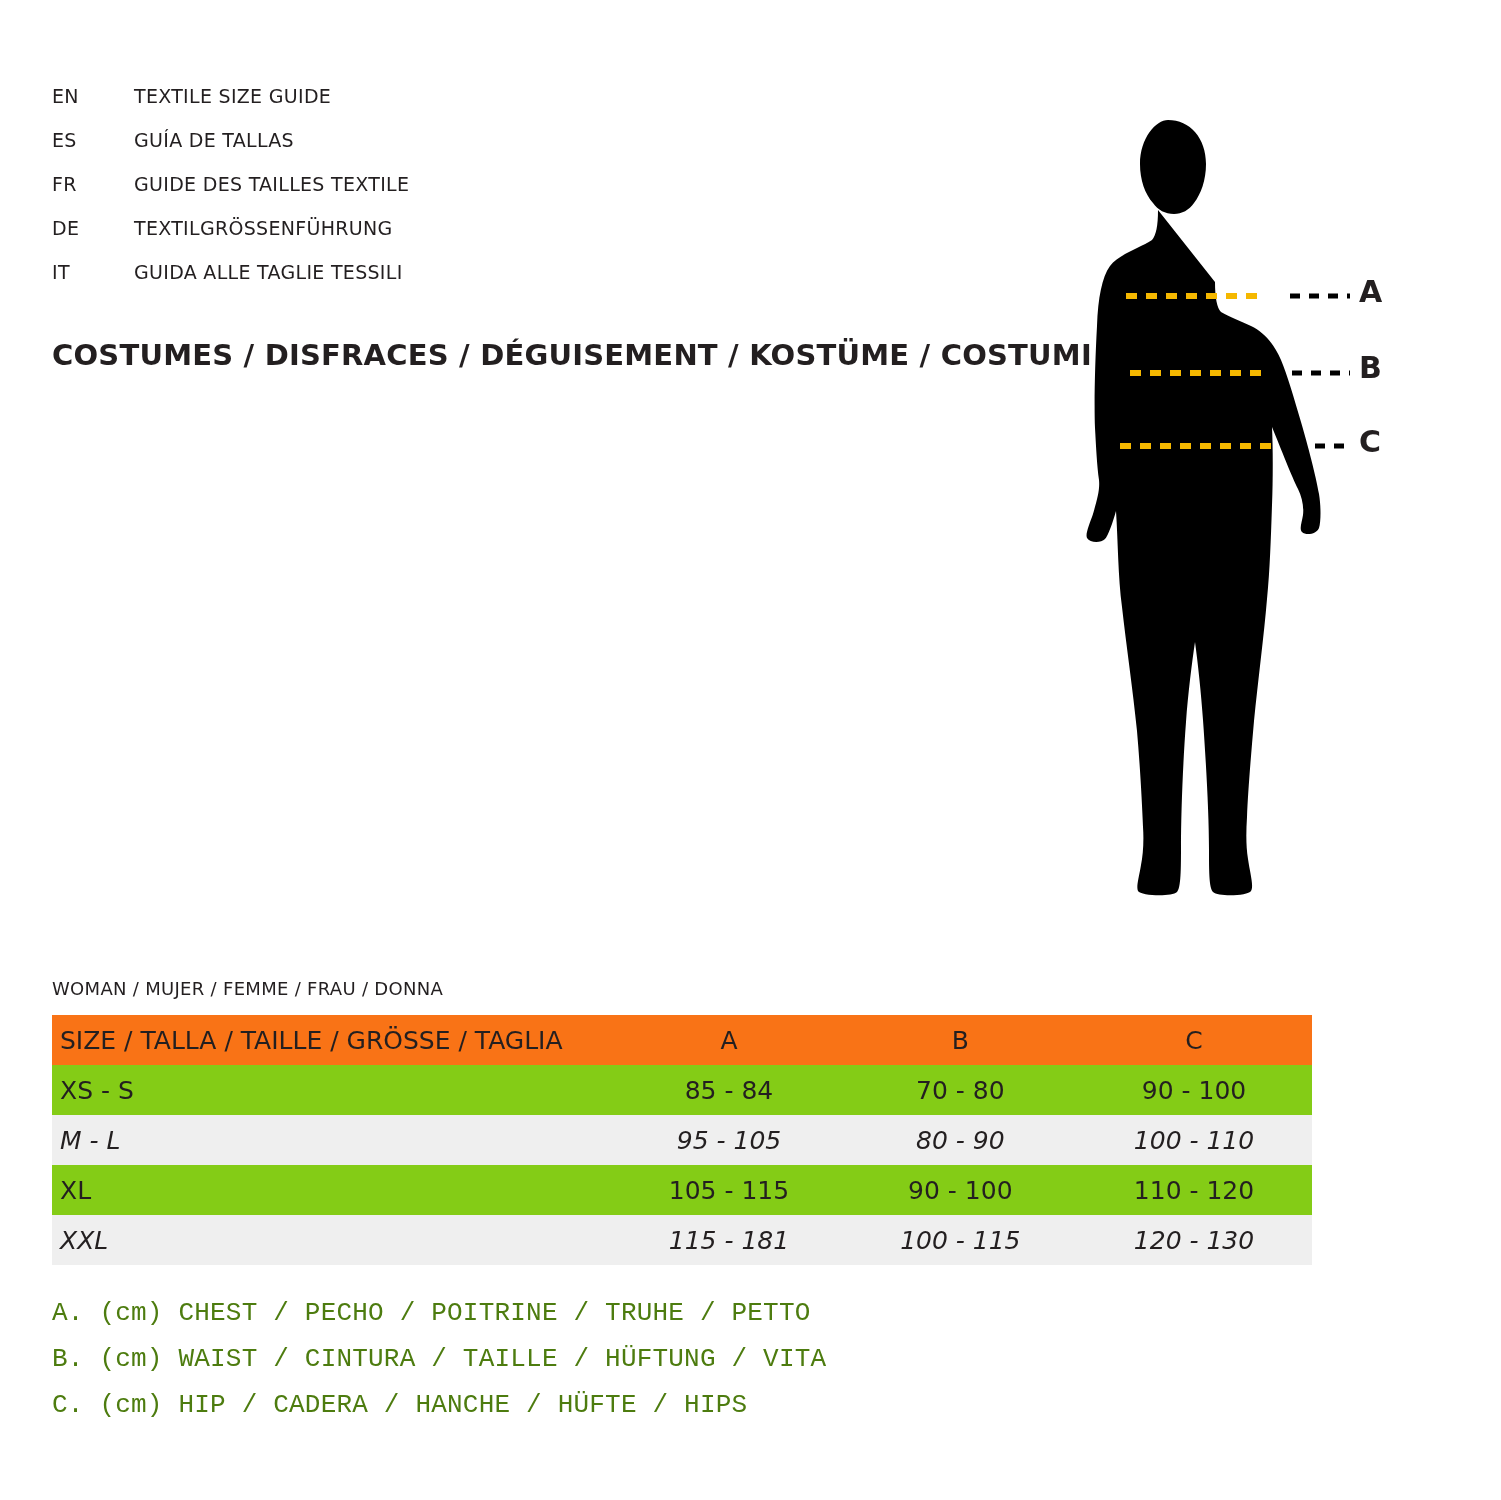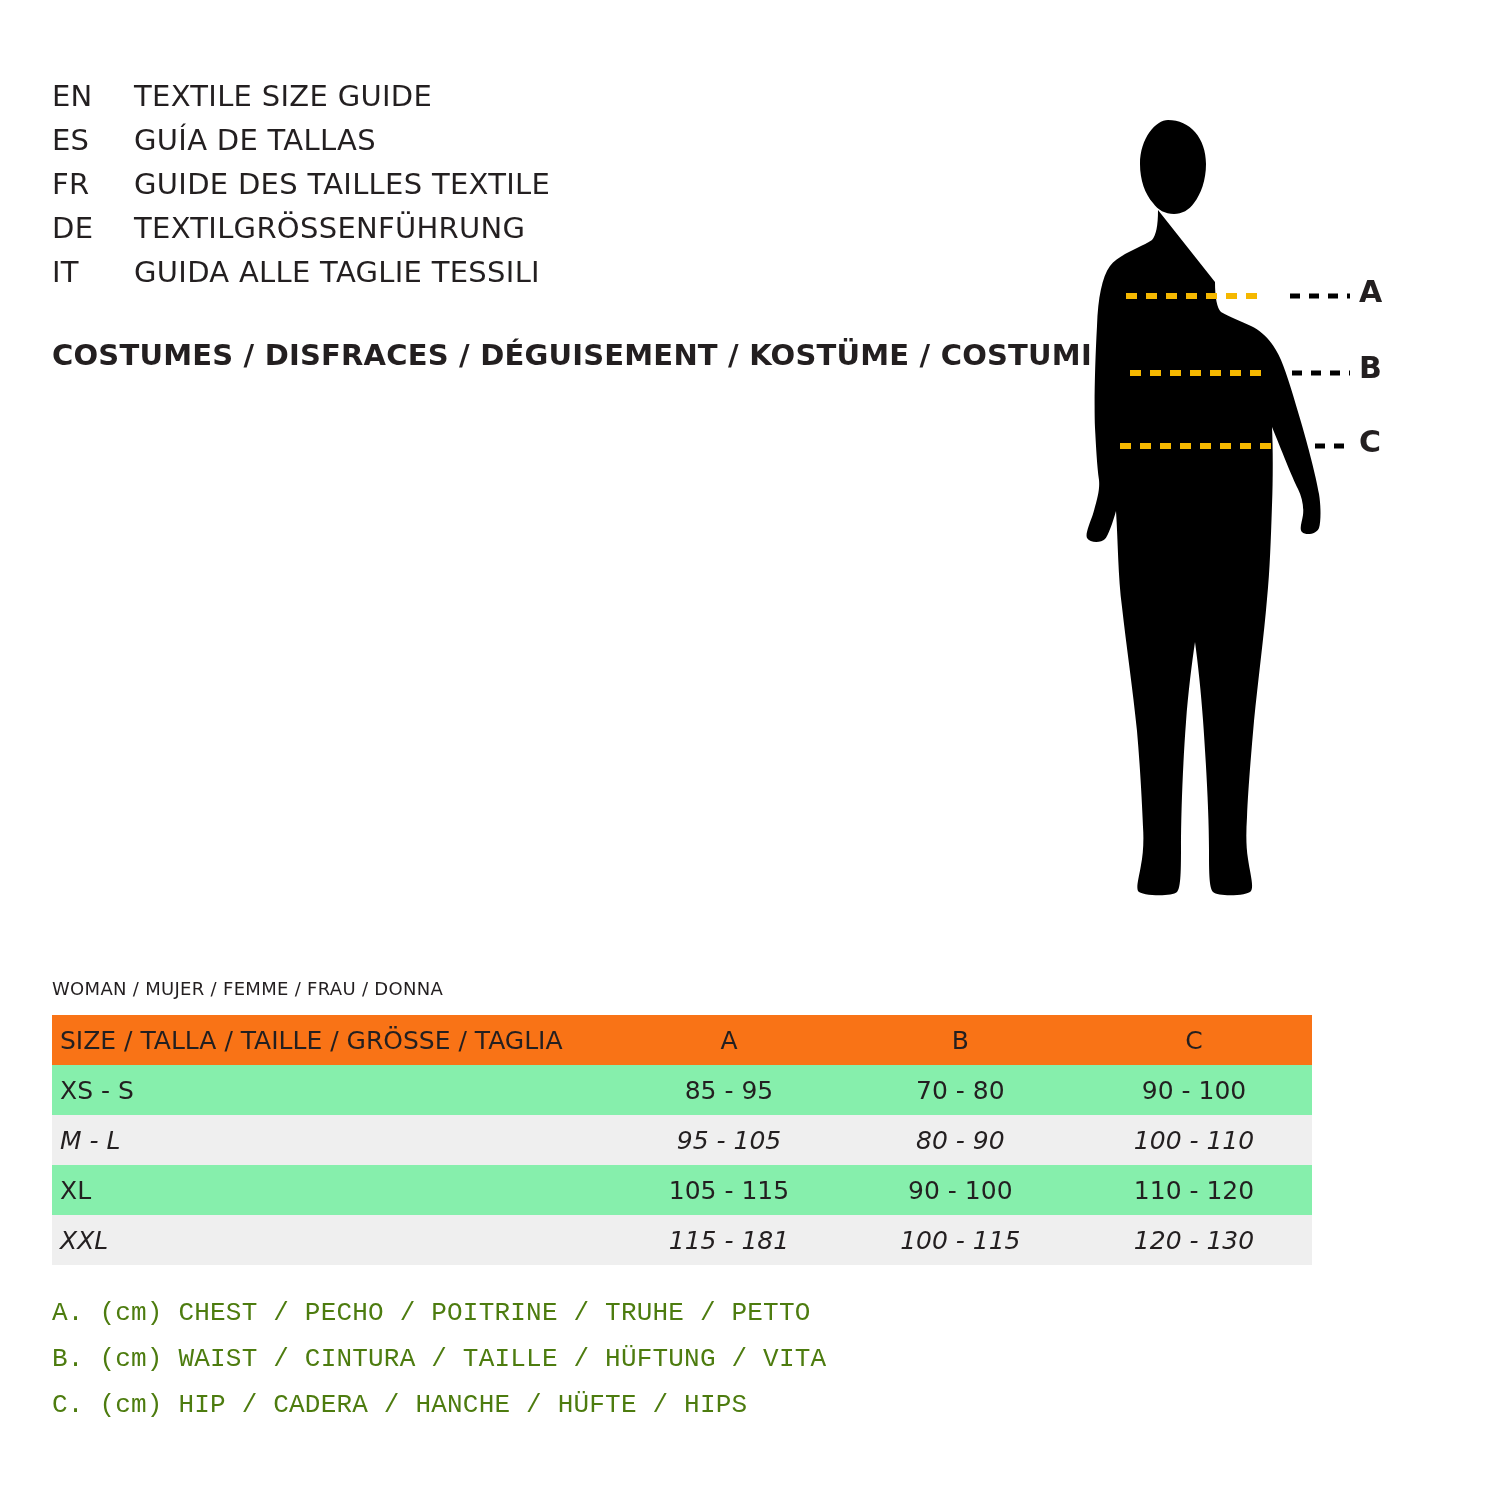--- a/index.html
+++ b/index.html
@@ -19,21 +19,21 @@
   
   .lang-block {
     position: absolute;
     left: 52px;
     top: 74px;
     width: 980px;
   }
   .lang-row {
     display: flex;
     align-items: flex-start;
-    font-size: 29px;
+    font-size: 19px;
     line-height: 44px;
     letter-spacing: 0.3px;
     color: #231f20;
   }
   .lang-code {
     width: 82px;
     flex: 0 0 82px;
   }
   .lang-text {
     flex: 1 1 auto;
@@ -98,21 +98,21 @@
   table.size-table th.size-col,
   table.size-table td.size-col {
     text-align: left;
     padding-left: 8px;
     width: 580px;
   }
   thead tr {
     background: #f97316;
   }
   tbody tr.odd {
-    background: #86efac;
+    background: #84cc16;
   }
   tbody tr.even {
     background: #efefef;
     font-style: italic;
   }
   .col-a { width: 225px; }
   .col-b { width: 225px; }
   .col-c { width: 230px; }
 
   
@@ -241,21 +241,21 @@
       <tr>
         <th class="size-col">SIZE / TALLA / TAILLE / GRÖSSE / TAGLIA</th>
         <th class="col-a">A</th>
         <th class="col-b">B</th>
         <th class="col-c">C</th>
       </tr>
     </thead>
     <tbody>
       <tr class="odd">
         <td class="size-col">XS - S</td>
-        <td class="col-a">85 - 95</td>
+        <td class="col-a">85 - 84</td>
         <td class="col-b">70 - 80</td>
         <td class="col-c">90 - 100</td>
       </tr>
       <tr class="even">
         <td class="size-col">M - L</td>
         <td class="col-a">95 - 105</td>
         <td class="col-b">80 - 90</td>
         <td class="col-c">100 - 110</td>
       </tr>
       <tr class="odd">

